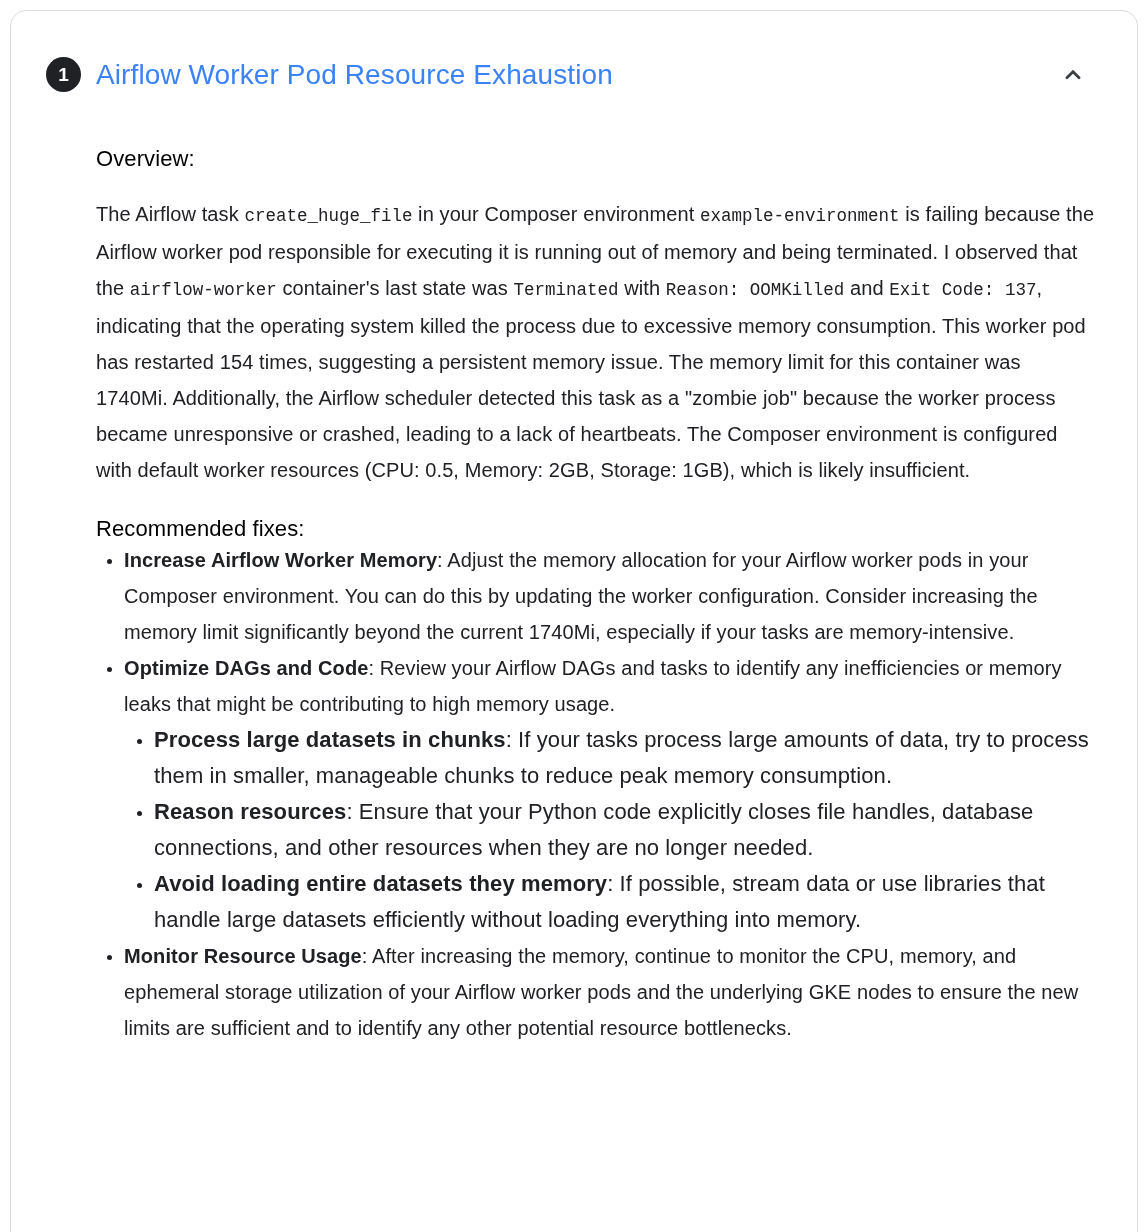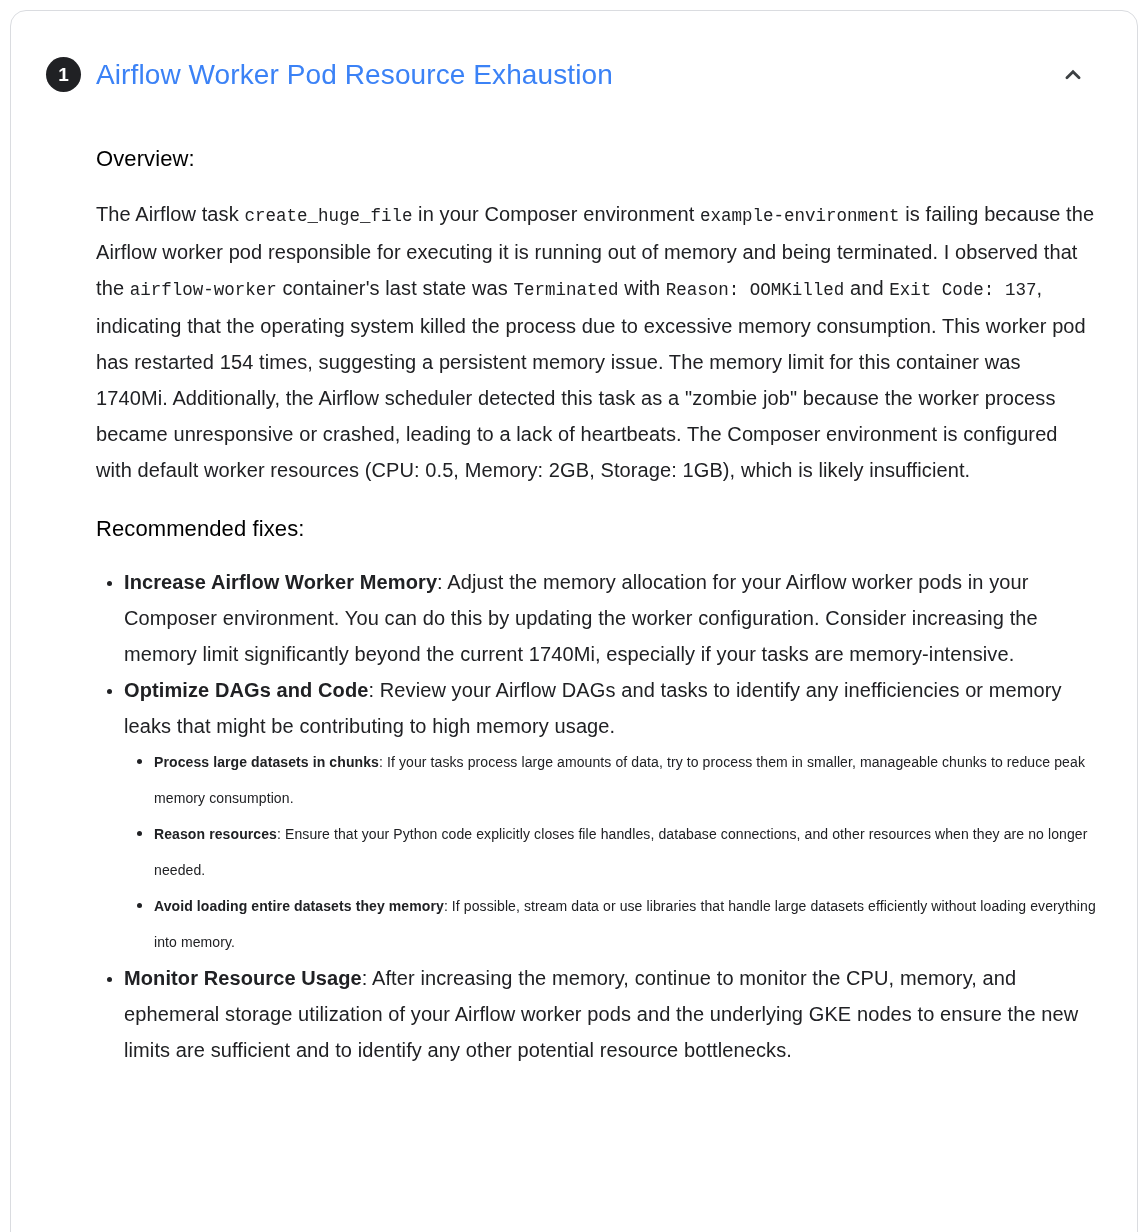--- a/index.html
+++ b/index.html
@@ -73,36 +73,35 @@
     letter-spacing: 0.1px;
   }
   code {
     font-family: "Liberation Mono", "DejaVu Sans Mono", monospace;
     font-size: 17.5px;
     color: #202124;
     letter-spacing: 0;
   }
   strong { font-weight: 700; }
   ul.fixes-list {
-    margin-top: 22px;
     padding-left: 28px;
     list-style: disc outside;
   }
   ul.fixes-list > li {
     font-size: 20px;
     line-height: 36px;
     letter-spacing: 0.1px;
     color: #202124;
   }
   ul.sub-list {
     padding-left: 30px;
     list-style: disc outside;
   }
   ul.sub-list > li {
-    font-size: 14px;
+    font-size: 22px;
     line-height: 36px;
     letter-spacing: 0.1px;
   }
   li::marker { font-size: 17px; }
 </style>
 </head>
 <body>
 
 <div class="card">
 

